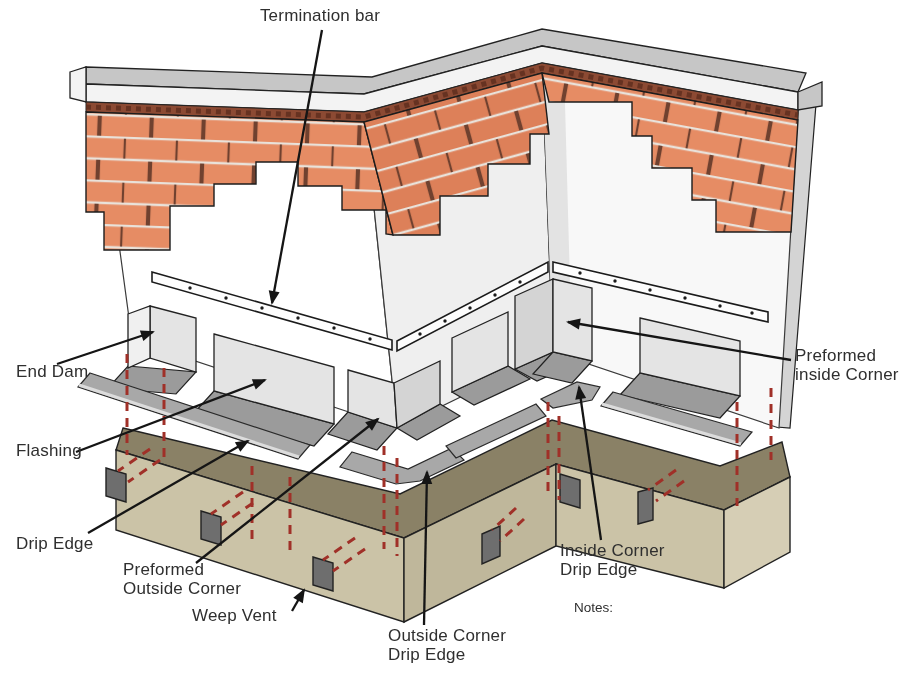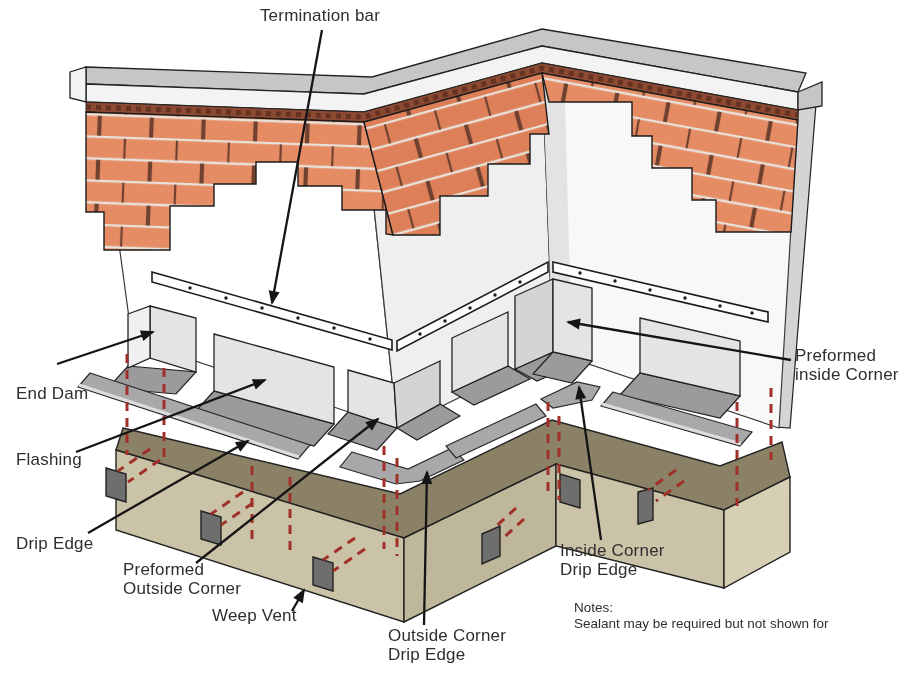--- a/index.html
+++ b/index.html
@@ -2,21 +2,21 @@
 <html style="--c-brick: #E68C64; --c-brick_shade: #DD8059; --c-brick_core: #8C4A33; --c-brick_joint: #70412F; --c-mortar: #E9E2DA; --c-wall: #FFFFFF; --c-wall_shade: #EFEFEF; --c-wall_light: #F8F8F8; --c-coping_top: #C6C6C6; --c-coping_front: #F3F3F3; --c-flashing_panel: #E4E4E4; --c-flashing_leg: #9B9B9B; --c-drip_edge: #A8A8A8; --c-foundation_top: #8A8166; --c-foundation_front: #CBC3A7; --c-foundation_return: #BFB79B; --c-foundation_end: #D6CEB5; --c-weep_vent: #6E6E6E; --c-hidden_red: #A03028; --c-leader: #151515;"><head>
 <meta charset="utf-8">
 <style>
   html,body{margin:0;padding:0;background:#ffffff;}
   .canvas{position:relative;width:909px;height:700px;background:#fff;overflow:hidden;
           font-family:"Liberation Sans", sans-serif;}
   .scene{position:absolute;left:0;top:0;}
   .lbl{position:absolute;color:#2F2F2F;font-size:17px;letter-spacing:.2px;line-height:1.12;white-space:nowrap;}
   .lbl span{display:block;}
   .lbl-center{transform:translateX(-50%);}
-  .notes{position:absolute;color:#2F2F2F;font-size:13.5px;line-height:1.2;white-space:nowrap;}
+  .notes{position:absolute;color:#2F2F2F;font-size:13.5px;line-height:1.2;white-space:nowrap;text-align:right;}
   .notes span{display:block;}
   .notes .gap{height:13px;}
 
   
   .f-wallA{fill:var(--c-wall,#FFFFFF);stroke:#3a3a3a;stroke-width:1.2;}
   .f-wallB{fill:var(--c-wall_shade,#EFEFEF);stroke:#3a3a3a;stroke-width:1.2;}
   .f-wallC{fill:var(--c-wall_light,#F8F8F8);stroke:#3a3a3a;stroke-width:1.2;}
   .f-wallshadow{fill:#E3E3E3;stroke:none;}
   .f-copingtop{fill:var(--c-coping_top,#C6C6C6);stroke:#222;stroke-width:1.3;}
   .f-copingfront{fill:var(--c-coping_front,#F3F3F3);stroke:#222;stroke-width:1.3;}
@@ -211,48 +211,47 @@
     <line class="leader" marker-end="url(#arrow)" x1="292" y1="611" x2="304" y2="590"></line>
     <line class="leader" marker-end="url(#arrow)" x1="424" y1="625" x2="427" y2="472"></line>
     <line class="leader" marker-end="url(#arrow)" x1="601" y1="540" x2="579" y2="387"></line>
     <line class="leader" marker-end="url(#arrow)" x1="791" y1="360" x2="568" y2="322"></line>
   </g>
 </svg>
 
 <div class="lbl lbl-center" style="left:320px;top:6px;">
   <span>Termination bar</span>
 </div>
-<div class="lbl" style="left:16px;top:384px;">
+<div class="lbl" style="left:16px;top:362px;">
   <span>End Dam</span>
 </div>
-<div class="lbl" style="left:16px;top:450px;">
+<div class="lbl" style="left:16px;top:441px;">
   <span>Flashing</span>
 </div>
 <div class="lbl" style="left:16px;top:534px;">
   <span>Drip Edge</span>
 </div>
 <div class="lbl" style="left:123px;top:560px;">
   <span>Preformed</span>
   <span>Outside Corner</span>
 </div>
-<div class="lbl" style="left:212px;top:606px;">
+<div class="lbl" style="left:192px;top:606px;">
   <span>Weep Vent</span>
 </div>
 <div class="lbl" style="left:388px;top:626px;">
   <span>Outside Corner</span>
   <span>Drip Edge</span>
 </div>
 <div class="lbl" style="left:560px;top:541px;">
   <span>Inside Corner</span>
   <span>Drip Edge</span>
 </div>
 <div class="lbl" style="left:795px;top:346px;">
   <span>Preformed</span>
   <span>inside Corner</span>
 </div>
 
 <div class="notes" style="left:574px;top:600px;">
   <span>Notes:</span>
-  <span>Sealant may be required but not shown for</span>
   <span class="gap"></span>
 </div>
 
 </div>
 
 </body></html>

